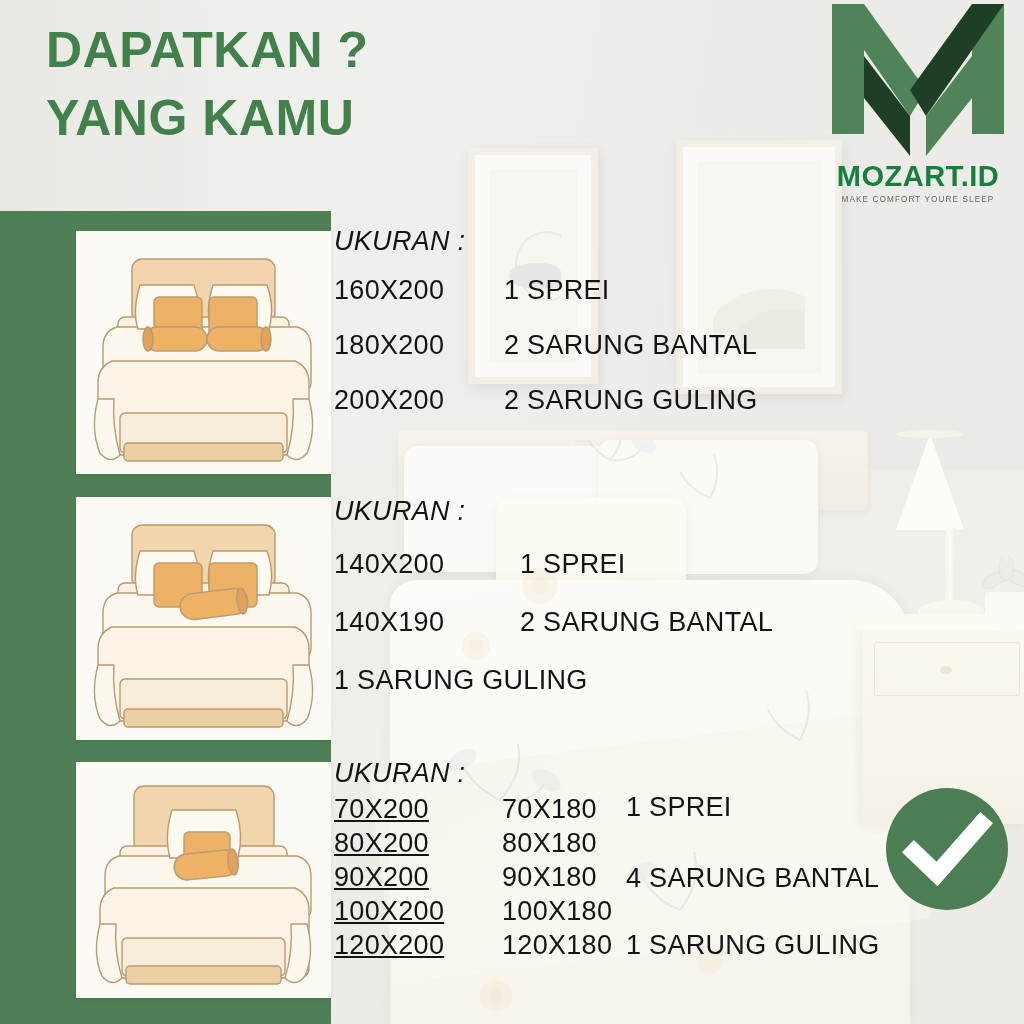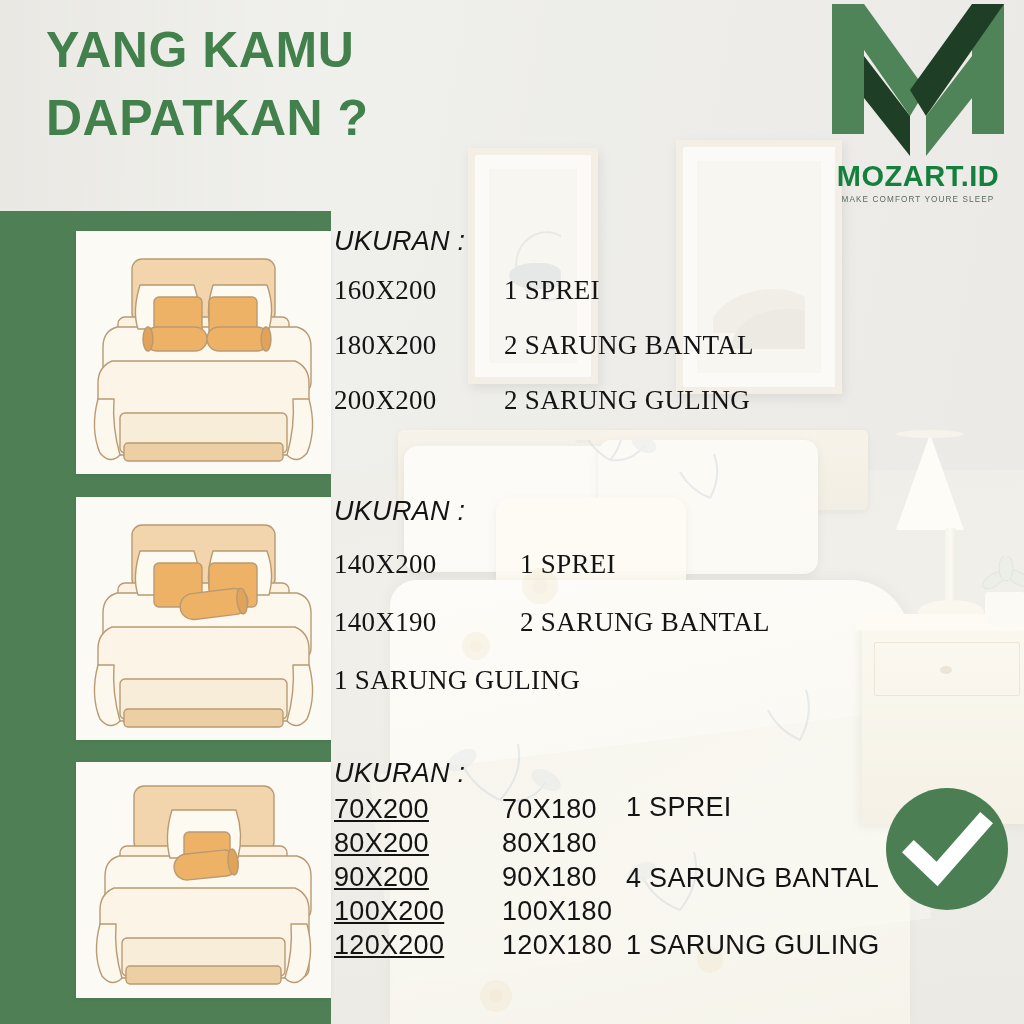--- a/index.html
+++ b/index.html
@@ -91,21 +91,21 @@
   
   .logo{position:absolute;left:818px;top:4px;width:200px;text-align:center;}
   .logo-mark{width:200px;height:158px;}
   .logo-word{color:#15803d;font-size:29px;font-weight:bold;letter-spacing:.5px;
       margin-top:-6px;}
   .logo-tag{color:#5c6b5e;font-size:8.2px;letter-spacing:1.1px;margin-top:2px;}
 
   
   .block{position:absolute;color:#141414;}
   .block .ttl{font-size:27px;letter-spacing:.3px;font-style:italic;}
-  .row{display:flex;align-items:baseline;font-family:Liberation Serif, serif;}
+  .row{display:flex;align-items:baseline;}
   .sz{font-size:27px;letter-spacing:.3px;}
   .it{font-size:27px;letter-spacing:.3px;}
 
   
   #block-1{left:334px;top:226px;}
   #block-1 .ttl{margin-bottom:18px;}
   #block-1 .row{margin-bottom:24px;}
   #block-1 .sz{width:170px;}
 
   
@@ -202,22 +202,22 @@
     <svg style="position:absolute;left:978px;top:556px;width:56px;height:44px" viewBox="0 0 56 44">
       <g fill="#eceee8" stroke="#e2e5de" stroke-width="1">
         <ellipse cx="16" cy="24" rx="13" ry="6" transform="rotate(-32 16 24)"></ellipse>
         <ellipse cx="40" cy="22" rx="13" ry="6" transform="rotate(30 40 22)"></ellipse>
         <ellipse cx="28" cy="12" rx="7" ry="13"></ellipse>
       </g>
     </svg>
   </div>
 
   <div class="headline">
+    <div>DAPATKAN ?</div>
     <div>YANG KAMU</div>
-    <div>DAPATKAN ?</div>
   </div>
 
   <div class="logo">
     <svg class="logo-mark" viewBox="0 0 200 158">
       <polygon points="14,0 46,0 46,130 14,130" fill="#4E8457"></polygon>
       <polygon points="186,0 154,0 154,130 186,130" fill="#4E8457"></polygon>
       <polygon points="14,0 46,0 108,86 92,112" fill="#4E8457"></polygon>
       <polygon points="186,0 154,0 92,86 108,112" fill="#1E3E25"></polygon>
       <polygon points="46,52 92,112 92,152 46,94" fill="#1E3E25"></polygon>
       <polygon points="154,52 108,112 108,152 154,94" fill="#4E8457"></polygon>

